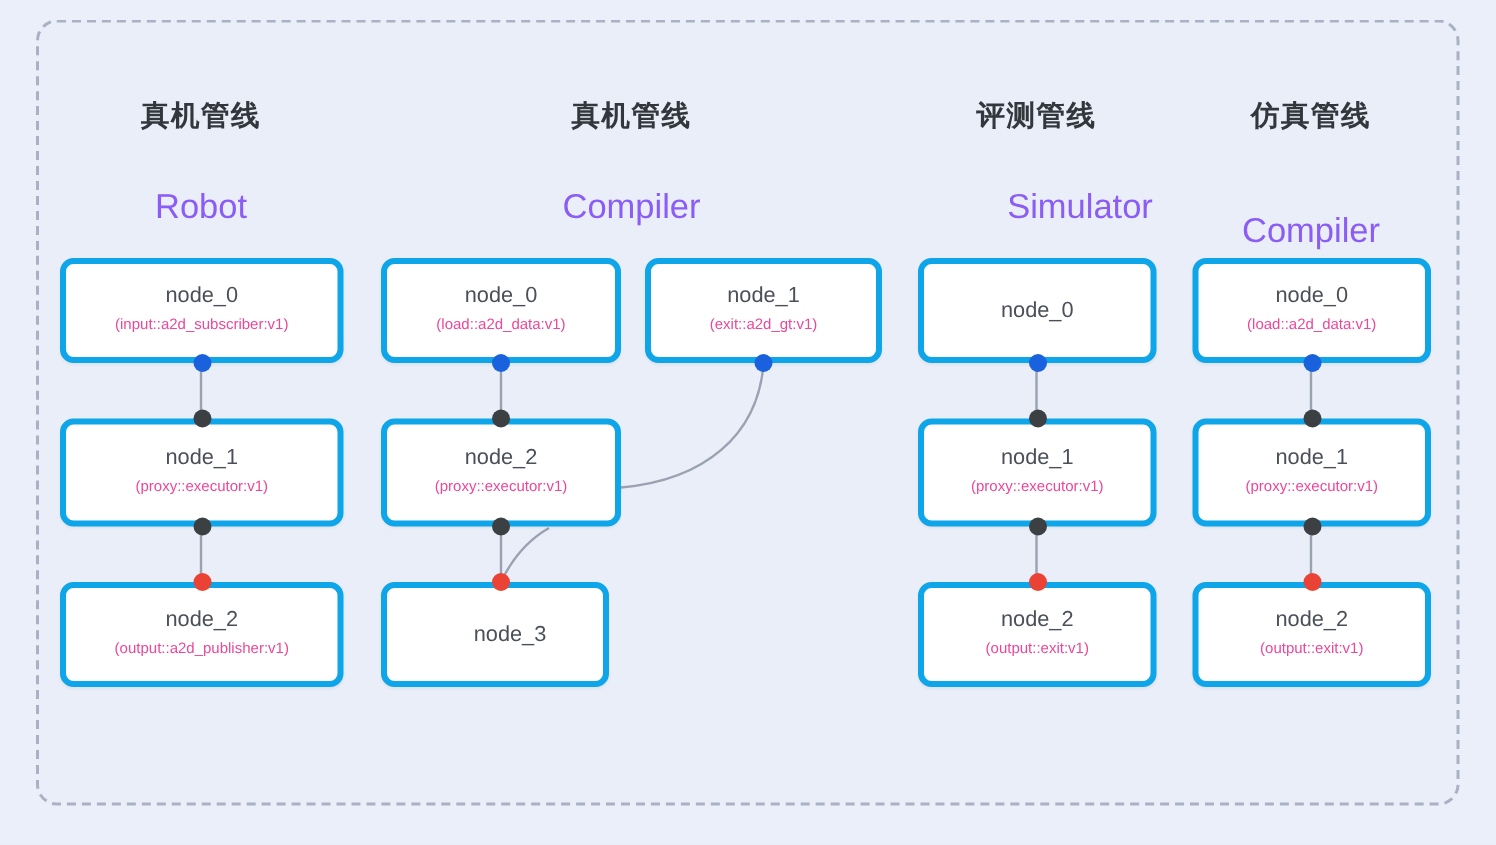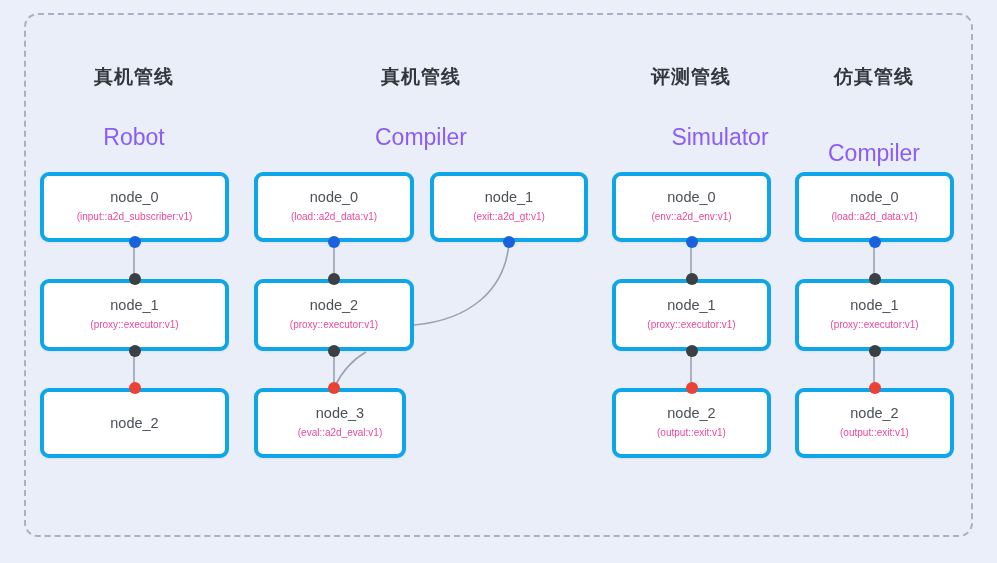--- a/index.html
+++ b/index.html
@@ -123,46 +123,45 @@
       </div>
       <div class="port blue" style="left: 134.5px; top: 242px;"></div>
       <div class="node" style="left: 40px; top: 279px; width: 189px; height: 72px;">
         <div class="nname">node_1</div>
         <div class="nspec">(proxy::executor:v1)</div>
       </div>
       <div class="port dark" style="left: 134.5px; top: 279px;"></div>
       <div class="port dark" style="left: 134.5px; top: 351px;"></div>
       <div class="node" style="left: 40px; top: 388px; width: 189px; height: 70px;">
         <div class="nname">node_2</div>
+        <div class="nspec">(output::a2d_publisher:v1)</div>
       </div>
       <div class="port red" style="left: 134.5px; top: 388px;"></div>
       <div class="node" style="left: 254px; top: 172px; width: 160px; height: 70px;">
         <div class="nname">node_0</div>
         <div class="nspec">(load::a2d_data:v1)</div>
       </div>
       <div class="port blue" style="left: 334px; top: 242px;"></div>
       <div class="node" style="left: 254px; top: 279px; width: 160px; height: 72px;">
         <div class="nname">node_2</div>
         <div class="nspec">(proxy::executor:v1)</div>
       </div>
       <div class="port dark" style="left: 334px; top: 279px;"></div>
       <div class="port dark" style="left: 334px; top: 351px;"></div>
       <div class="node" style="left: 254px; top: 388px; width: 152px; height: 70px; padding-left: 20px;">
         <div class="nname">node_3</div>
-        <div class="nspec">(eval::a2d_eval:v1)</div>
       </div>
       <div class="port red" style="left: 334px; top: 388px;"></div>
       <div class="node" style="left: 430px; top: 172px; width: 158px; height: 70px;">
         <div class="nname">node_1</div>
         <div class="nspec">(exit::a2d_gt:v1)</div>
       </div>
       <div class="port blue" style="left: 509px; top: 242px;"></div>
       <div class="node" style="left: 612px; top: 172px; width: 159px; height: 70px;">
         <div class="nname">node_0</div>
-        <div class="nspec">(env::a2d_env:v1)</div>
       </div>
       <div class="port blue" style="left: 691.5px; top: 242px;"></div>
       <div class="node" style="left: 612px; top: 279px; width: 159px; height: 72px;">
         <div class="nname">node_1</div>
         <div class="nspec">(proxy::executor:v1)</div>
       </div>
       <div class="port dark" style="left: 691.5px; top: 279px;"></div>
       <div class="port dark" style="left: 691.5px; top: 351px;"></div>
       <div class="node" style="left: 612px; top: 388px; width: 159px; height: 70px;">
         <div class="nname">node_2</div>

